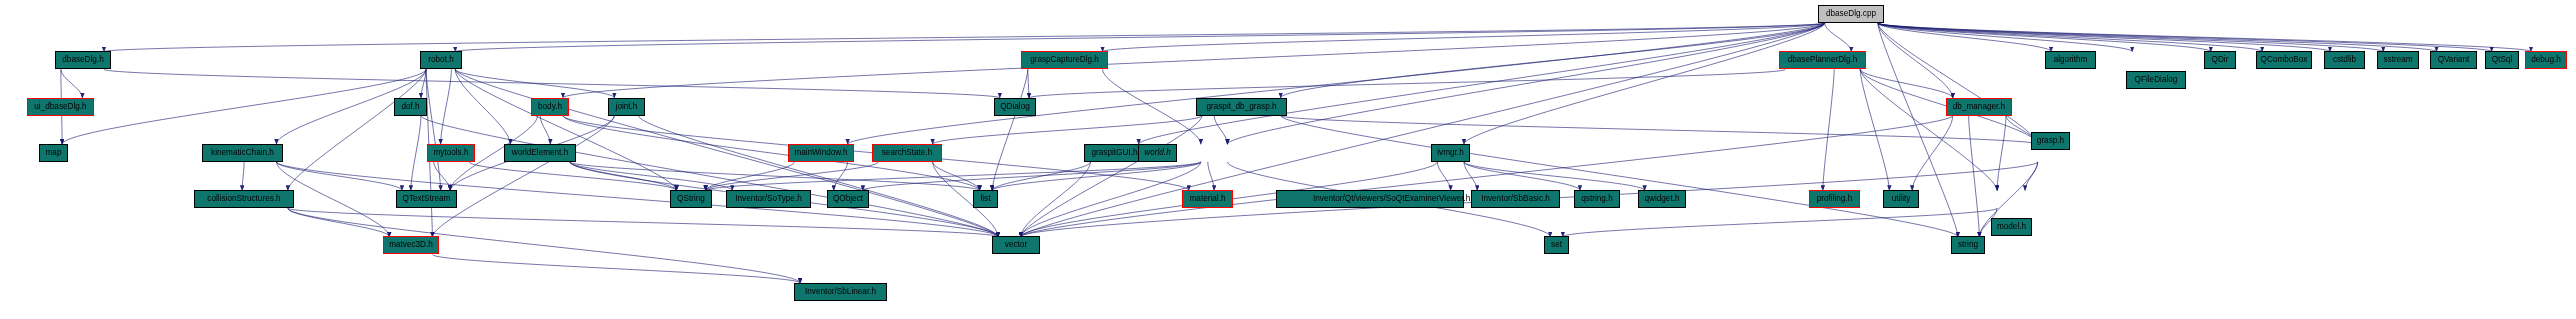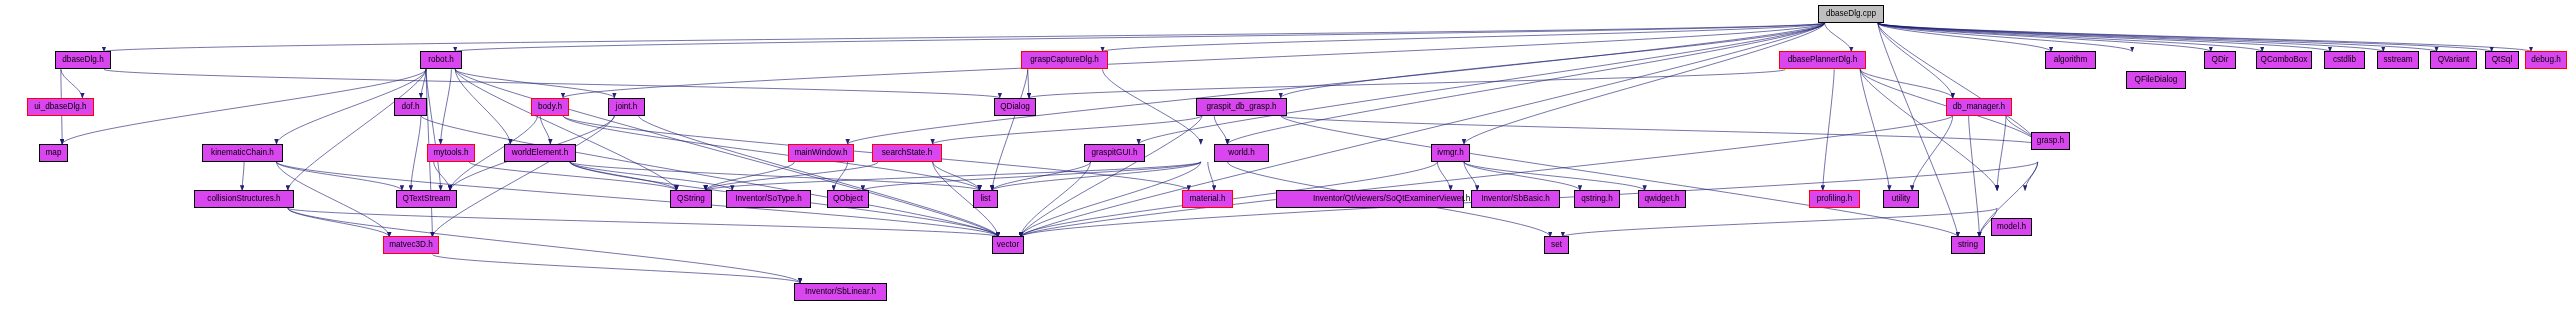--- a/index.html
+++ b/index.html
@@ -10,21 +10,21 @@
     font-family:"Liberation Sans", sans-serif;
     overflow:hidden;
   }
   #edge-layer{position:absolute;left:0;top:0;width:2576px;height:320px;}
   .edge{fill:none;stroke:#191970;stroke-width:1px;opacity:0.95;}
   .node{
     position:absolute;
     box-sizing:border-box;
     height:18px;
     border:0.6px solid #000000;
-    background:#d946ef;
+    background:#0f766e;
     color:#000000;
     font-size:8.2px;
     line-height:16.5px;
     text-align:center;
     white-space:nowrap;
     padding:0 1.9px;
     cursor:pointer;
     z-index:2;
   }
   .node.truncated{border-color:#ff0000;}
@@ -167,37 +167,37 @@
       <div class="node" style="left: 994px; top: 98px; width: 42px;">QDialog</div>
       <div class="node" style="left: 1196px; top: 98px; width: 91px;">graspit_db_grasp.h</div>
       <div class="node truncated" style="left: 1946px; top: 98px; width: 66px;">db_manager.h</div>
       <div class="node" style="left: 39px; top: 144px; width: 29px;">map</div>
       <div class="node" style="left: 202px; top: 144px; width: 81px;">kinematicChain.h</div>
       <div class="node truncated" style="left: 427px; top: 144px; width: 48px;">mytools.h</div>
       <div class="node" style="left: 504px; top: 144px; width: 72px;">worldElement.h</div>
       <div class="node truncated" style="left: 788px; top: 144px; width: 66px;">mainWindow.h</div>
       <div class="node truncated" style="left: 872px; top: 144px; width: 70px;">searchState.h</div>
       <div class="node" style="left: 1084px; top: 144px; width: 61px;">graspitGUI.h</div>
-      <div class="node" style="left: 1214px; top: 144px; width: 55px;">world.h</div>
+      <div class="node" style="left: 1138px; top: 144px; width: 39px; font-style: italic;">world.h</div>
       <div class="node" style="left: 1431px; top: 144px; width: 39px;">ivmgr.h</div>
       <div class="node" style="left: 2031px; top: 132px; width: 39px;">grasp.h</div>
       <div class="node" style="left: 194px; top: 190px; width: 100px;">collisionStructures.h</div>
       <div class="node" style="left: 396px; top: 190px; width: 61px;">QTextStream</div>
       <div class="node" style="left: 670px; top: 190px; width: 42px;">QString</div>
       <div class="node" style="left: 726px; top: 190px; width: 85px;">Inventor/SoType.h</div>
       <div class="node" style="left: 827px; top: 190px; width: 42px;">QObject</div>
       <div class="node" style="left: 973px; top: 190px; width: 25px;">list</div>
       <div class="node truncated" style="left: 1182px; top: 190px; width: 51px;">material.h</div>
       <div class="node" style="left: 1276px; top: 190px; width: 188px; padding-left: 36px;">Inventor/Qt/viewers/SoQtExaminerViewer.h</div>
       <div class="node" style="left: 1471px; top: 190px; width: 89px;">Inventor/SbBasic.h</div>
       <div class="node" style="left: 1574px; top: 190px; width: 46px;">qstring.h</div>
       <div class="node" style="left: 1638px; top: 190px; width: 48px;">qwidget.h</div>
       <div class="node truncated" style="left: 1809px; top: 190px; width: 51px;">profiling.h</div>
       <div class="node" style="left: 1883px; top: 190px; width: 36px;">utility</div>
       <div class="node" style="left: 1991px; top: 190px; width: 41px; margin-top: 28px;">model.h</div>
       <div class="node truncated" style="left: 383px; top: 236px; width: 56px;">matvec3D.h</div>
-      <div class="node" style="left: 992px; top: 236px; width: 32px;">vector</div>
+      <div class="node" style="left: 992px; top: 236px; width: 48px;">vector</div>
       <div class="node" style="left: 1544px; top: 236px; width: 25px;">set</div>
       <div class="node" style="left: 1951px; top: 236px; width: 34px;">string</div>
       <div class="node" style="left: 794px; top: 283px; width: 93px;">Inventor/SbLinear.h</div>
     </div>
 </div>
 
 
 </body></html>

